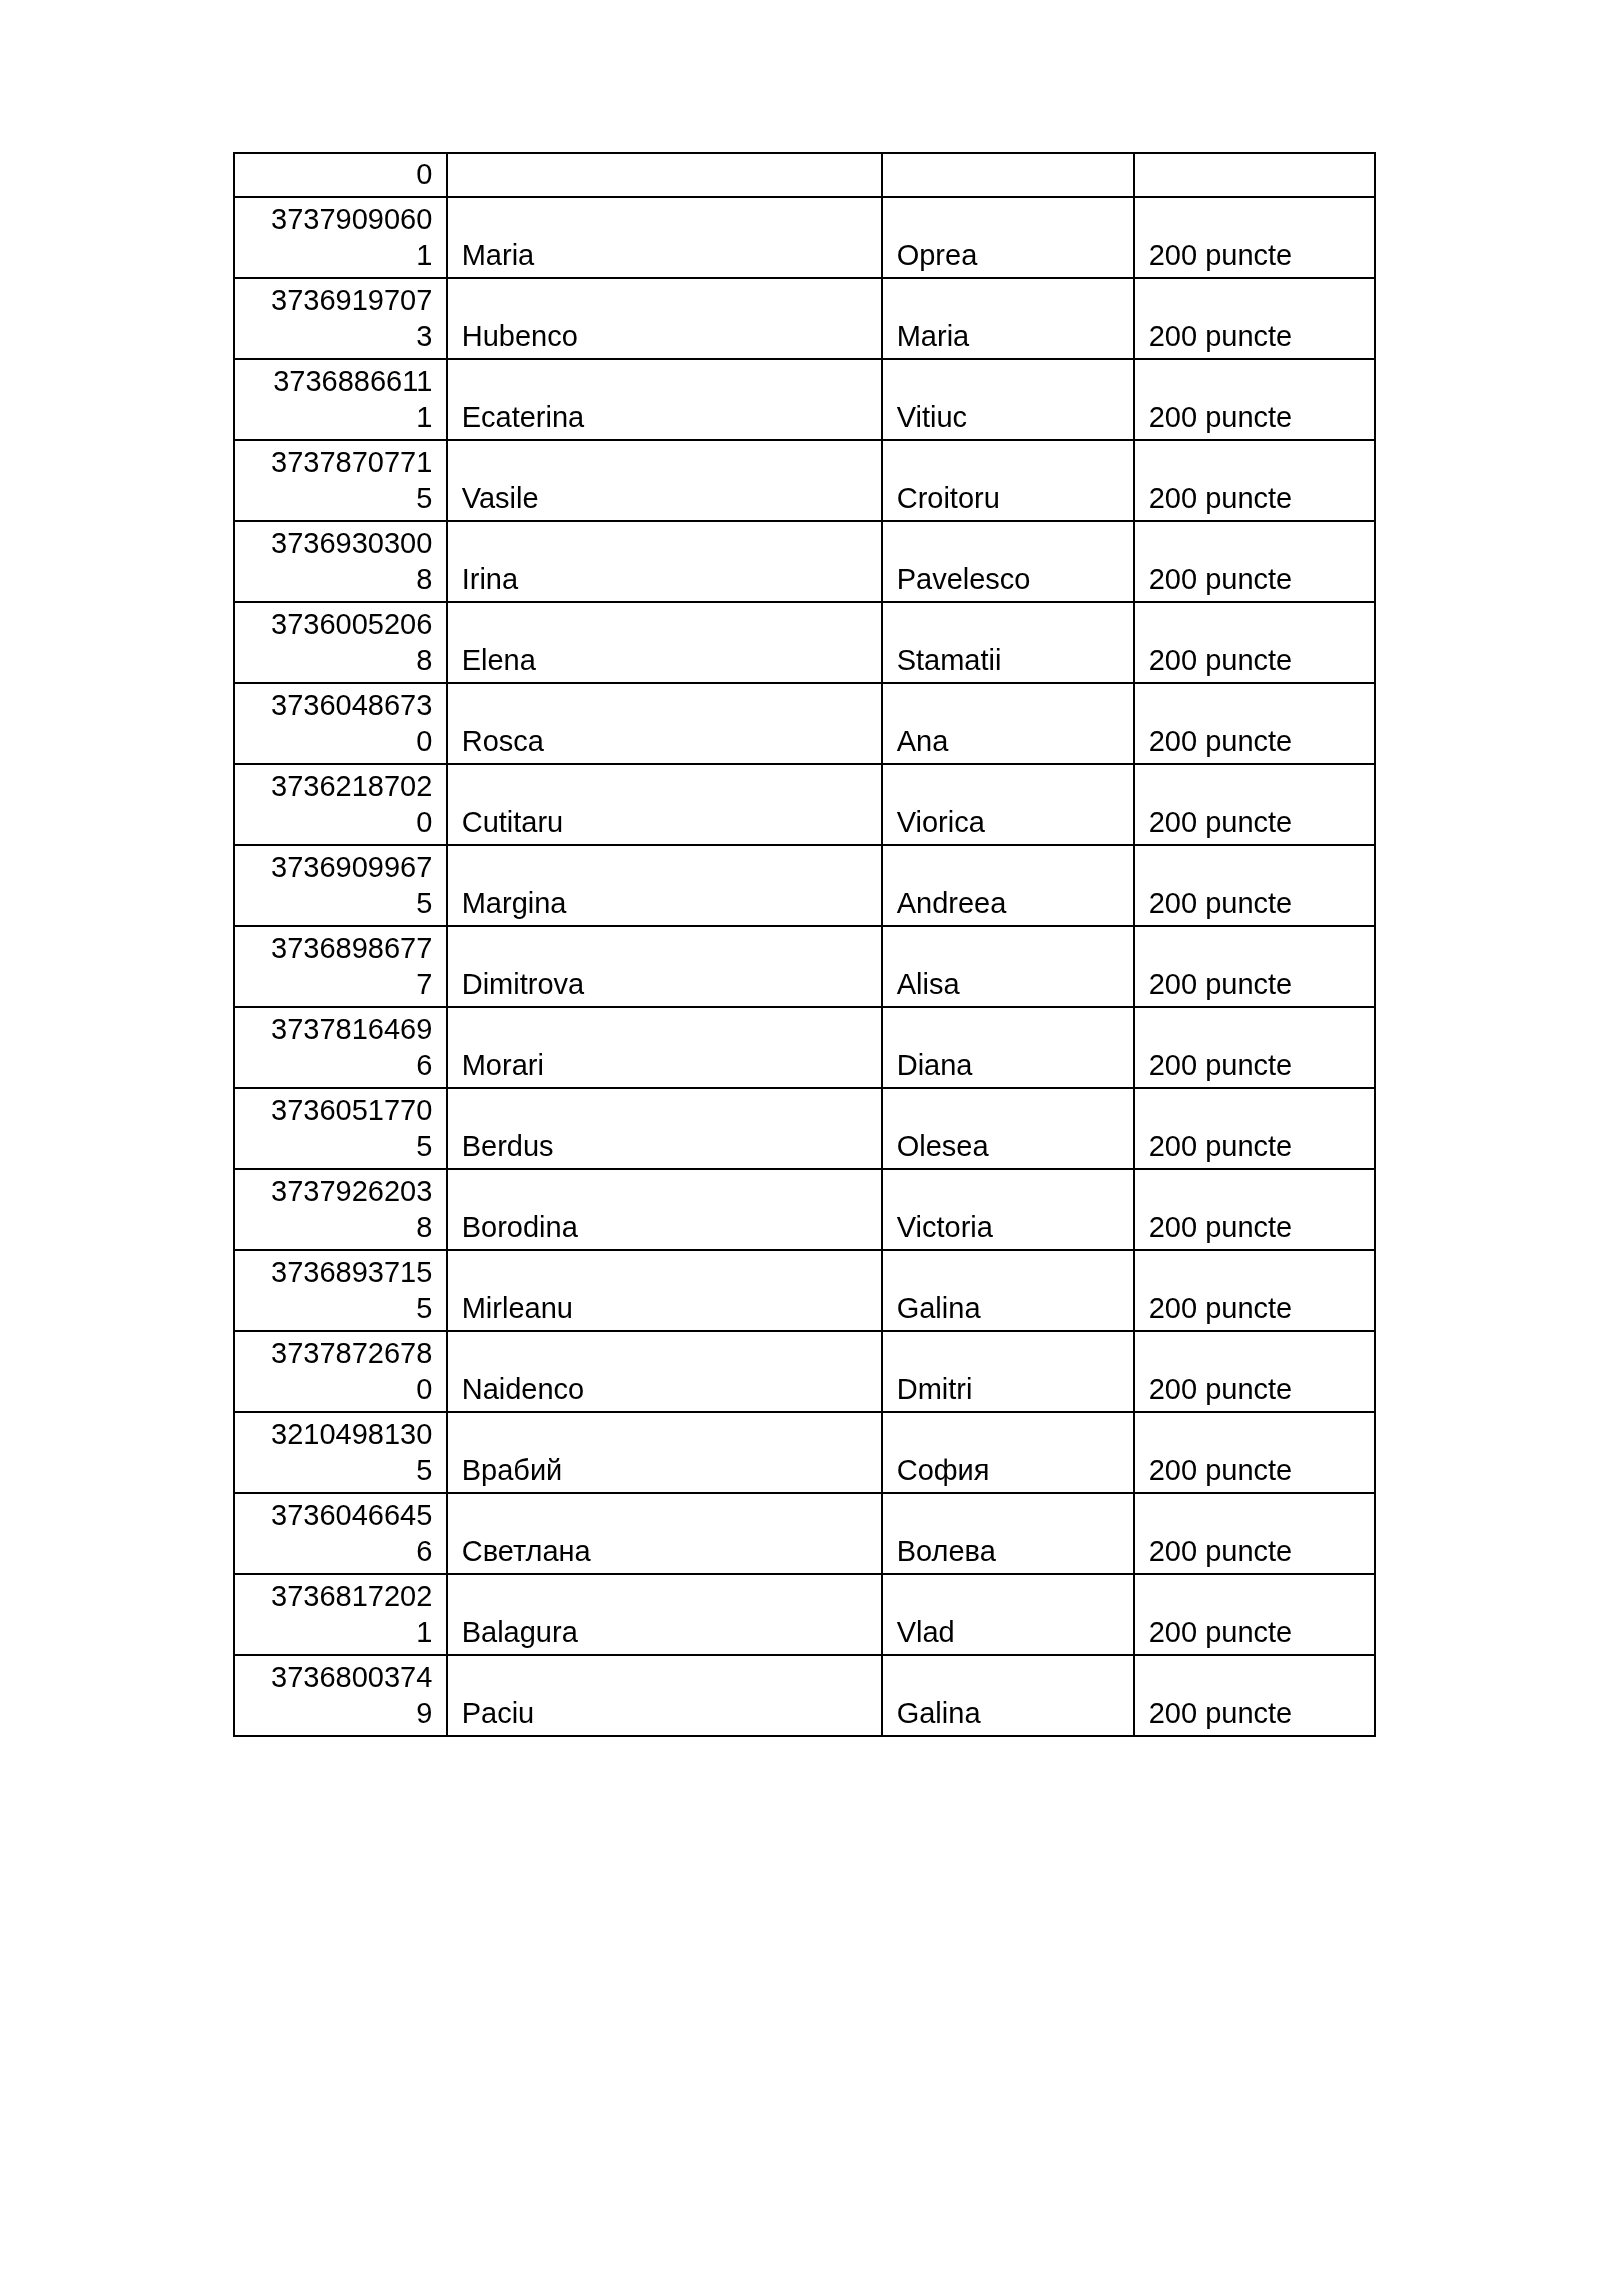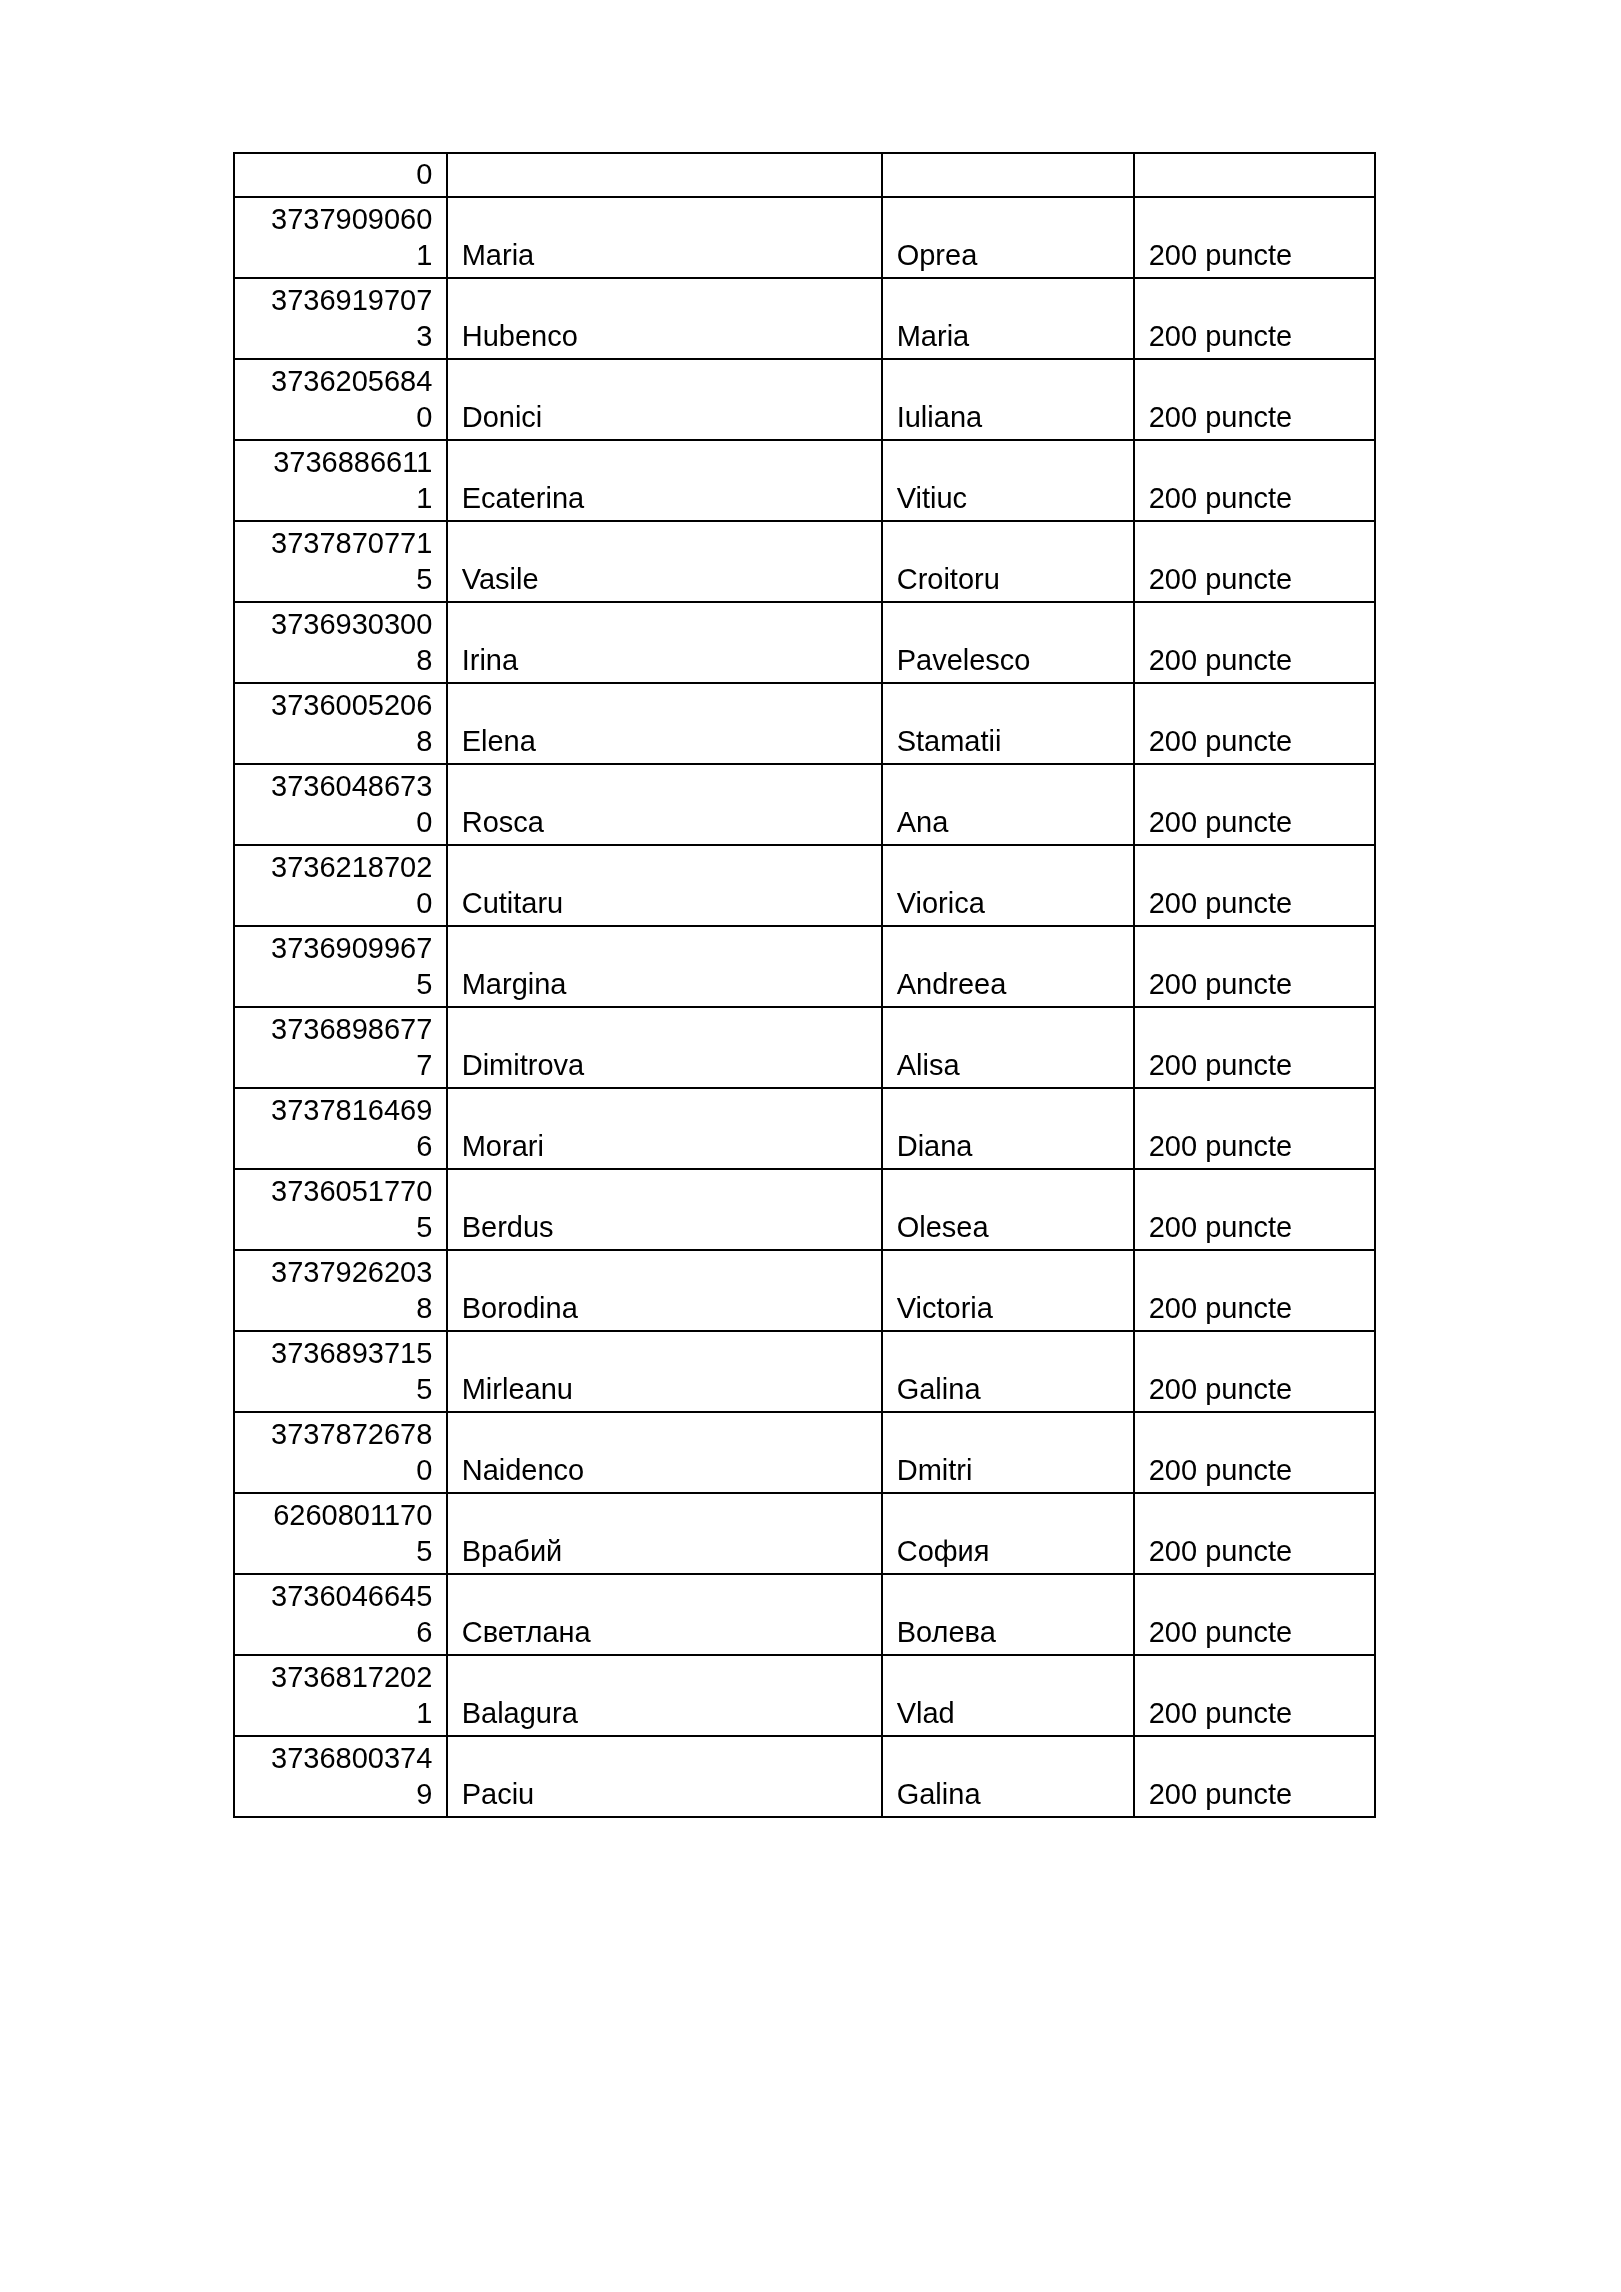--- a/index.html
+++ b/index.html
@@ -78,29 +78,20 @@
           <td class="phone-col">
             <span class="num-line">3736919707</span>
             <span class="num-line">3</span>
           </td>
           <td class="name-col">Hubenco</td>
           <td class="name-col">Maria</td>
           <td class="points-col">200 puncte</td>
         </tr>
         <tr class="row-tall">
           <td class="phone-col">
-            <span class="num-line">3736205684</span>
-            <span class="num-line">0</span>
-          </td>
-          <td class="name-col">Donici</td>
-          <td class="name-col">Iuliana</td>
-          <td class="points-col">200 puncte</td>
-        </tr>
-        <tr class="row-tall">
-          <td class="phone-col">
             <span class="num-line">3736886611</span>
             <span class="num-line">1</span>
           </td>
           <td class="name-col">Ecaterina</td>
           <td class="name-col">Vitiuc</td>
           <td class="points-col">200 puncte</td>
         </tr>
         <tr class="row-tall">
           <td class="phone-col">
             <span class="num-line">3737870771</span>
@@ -204,21 +195,21 @@
           <td class="phone-col">
             <span class="num-line">3737872678</span>
             <span class="num-line">0</span>
           </td>
           <td class="name-col">Naidenco</td>
           <td class="name-col">Dmitri</td>
           <td class="points-col">200 puncte</td>
         </tr>
         <tr class="row-tall">
           <td class="phone-col">
-            <span class="num-line">6260801170</span>
+            <span class="num-line">3210498130</span>
             <span class="num-line">5</span>
           </td>
           <td class="name-col">Врабий</td>
           <td class="name-col">София</td>
           <td class="points-col">200 puncte</td>
         </tr>
         <tr class="row-tall">
           <td class="phone-col">
             <span class="num-line">3736046645</span>
             <span class="num-line">6</span>

